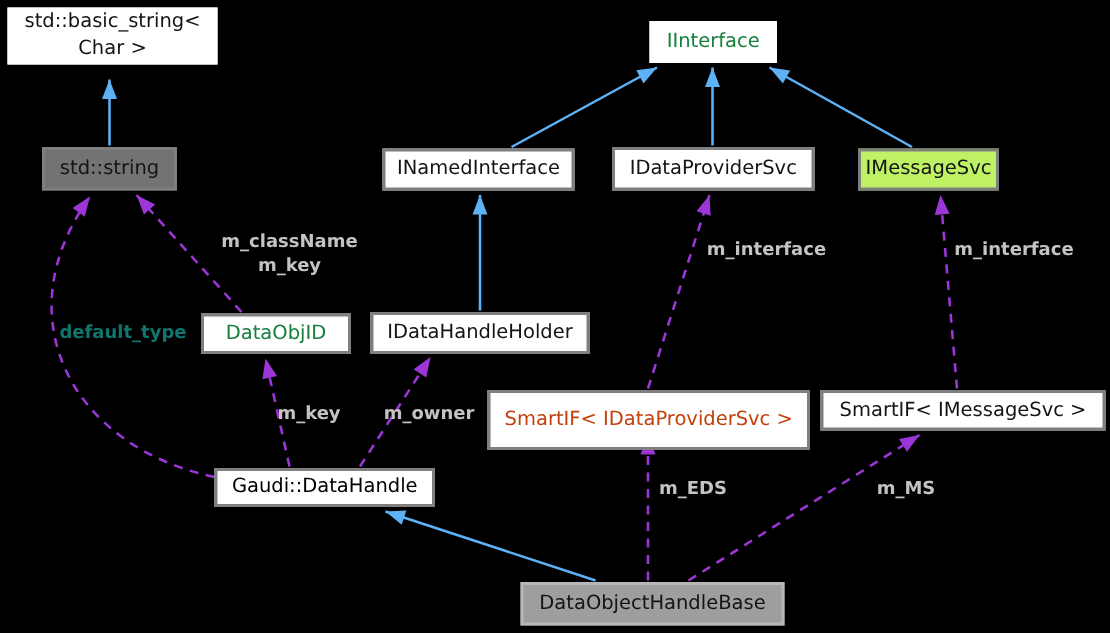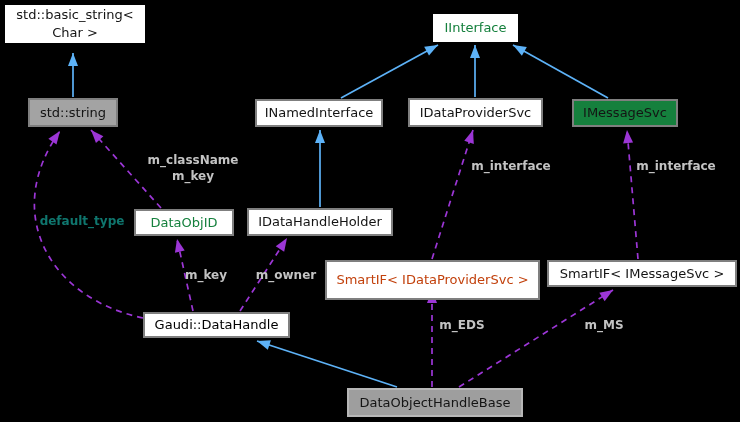--- a/index.html
+++ b/index.html
@@ -77,24 +77,24 @@
       <polygon points="627,130 633.0864393584388,142.5281784763806 623.1225982767305,143.37780833606112" fill="#9c36d6"></polygon>
       <path d="M432,387 L432,290" fill="none" stroke="#9c36d6" stroke-width="1.7" stroke-dasharray="6,5"></path>
       <polygon points="432,290 437,303 427,303" fill="#9c36d6"></polygon>
       <path d="M459,387 L613,290" fill="none" stroke="#9c36d6" stroke-width="1.7" stroke-dasharray="6,5"></path>
       <polygon points="613,290 604.6649609795935,301.15917221519146 599.3353710983844,292.69776147595223" fill="#9c36d6"></polygon>
     </svg>
   <div>
       <div class="node root" style="left: 5px; top: 5px; width: 140px; height: 38px; color: rgb(20, 20, 20); background: rgb(255, 255, 255); border-color: rgb(255, 255, 255);">std::basic_string&lt;
 Char &gt;</div>
       <div class="node root" style="left: 433px; top: 14px; width: 85px; height: 28px; color: #15803d; background: rgb(255, 255, 255); border-color: rgb(255, 255, 255); text-align: right;">IInterface</div>
-      <div class="node" style="left: 28px; top: 98px; width: 90px; height: 29px; color: rgb(20, 20, 20); background: #a3a3a3; border-color: rgb(127, 127, 127);">std::string</div>
+      <div class="node" style="left: 28px; top: 98px; width: 90px; height: 29px; color: rgb(20, 20, 20); background: #737373; border-color: rgb(127, 127, 127);">std::string</div>
       <div class="node" style="left: 255px; top: 99px; width: 128px; height: 28px; color: rgb(20, 20, 20); background: rgb(255, 255, 255); border-color: rgb(127, 127, 127);">INamedInterface</div>
       <div class="node" style="left: 408px; top: 98px; width: 135px; height: 29px; color: rgb(20, 20, 20); background: rgb(255, 255, 255); border-color: rgb(127, 127, 127);">IDataProviderSvc</div>
-      <div class="node" style="left: 572px; top: 99px; width: 106px; height: 28px; color: rgb(20, 20, 20); background: #15803d; border-color: rgb(127, 127, 127);">IMessageSvc</div>
+      <div class="node" style="left: 572px; top: 99px; width: 94px; height: 28px; color: rgb(20, 20, 20); background: #bef264; border-color: rgb(127, 127, 127);">IMessageSvc</div>
       <div class="node" style="left: 134px; top: 209px; width: 100px; height: 27px; color: #15803d; background: rgb(255, 255, 255); border-color: rgb(127, 127, 127);">DataObjID</div>
       <div class="node" style="left: 247px; top: 208px; width: 146px; height: 28px; color: rgb(20, 20, 20); background: rgb(255, 255, 255); border-color: rgb(127, 127, 127);">IDataHandleHolder</div>
       <div class="node" style="left: 325px; top: 260px; width: 215px; height: 40px; color: #c2410c; background: rgb(255, 255, 255); border-color: rgb(127, 127, 127);">SmartIF&lt; IDataProviderSvc &gt;</div>
       <div class="node" style="left: 547px; top: 260px; width: 190px; height: 27px; color: rgb(20, 20, 20); background: rgb(255, 255, 255); border-color: rgb(127, 127, 127);">SmartIF&lt; IMessageSvc &gt;</div>
       <div class="node" style="left: 143px; top: 312px; width: 147px; height: 26px; color: #000000; background: rgb(255, 255, 255); border-color: rgb(127, 127, 127);">Gaudi::DataHandle</div>
       <div class="node selected" style="left: 347px; top: 388px; width: 176px; height: 29px; color: rgb(20, 20, 20); background: rgb(158, 158, 158); border-color: rgb(183, 183, 183);">DataObjectHandleBase</div>
     </div>
   <div>
       <div class="edge-label" style="left: 193px; top: 169px; color: rgb(195, 195, 195);">m_className
 m_key</div>

